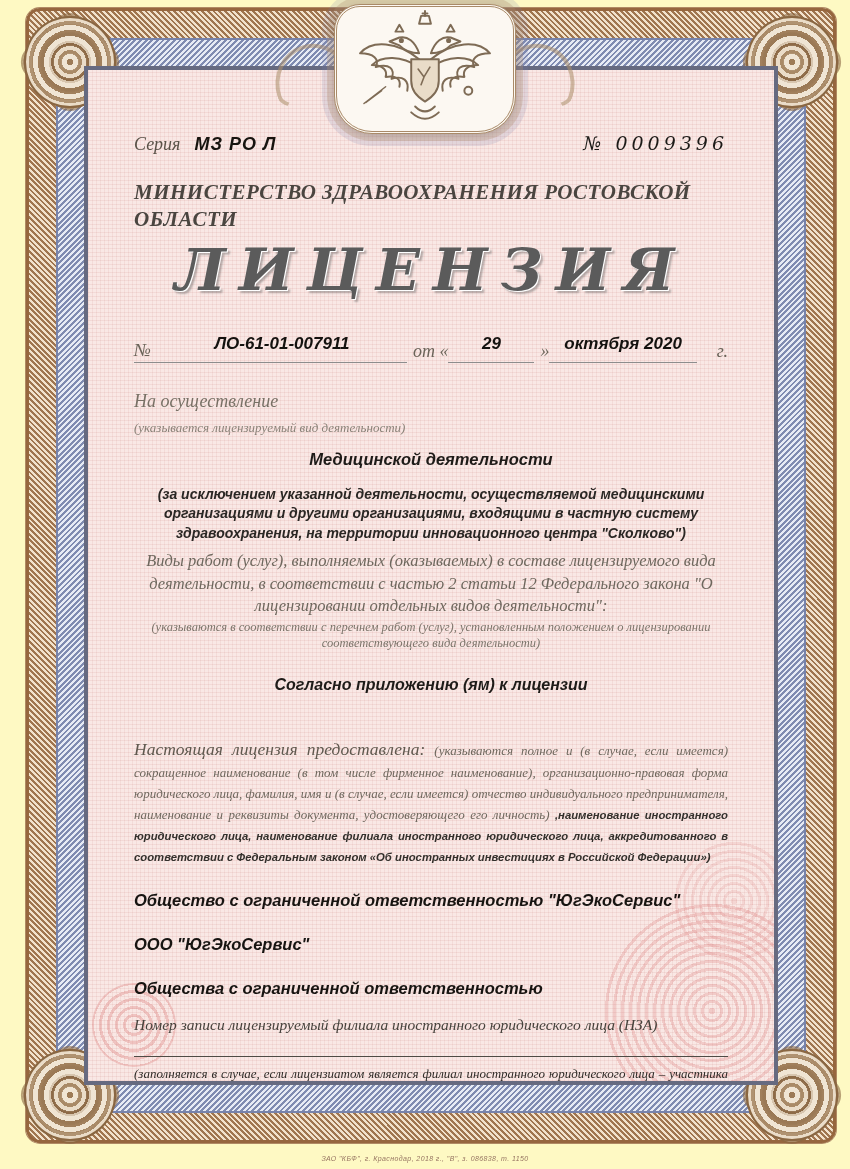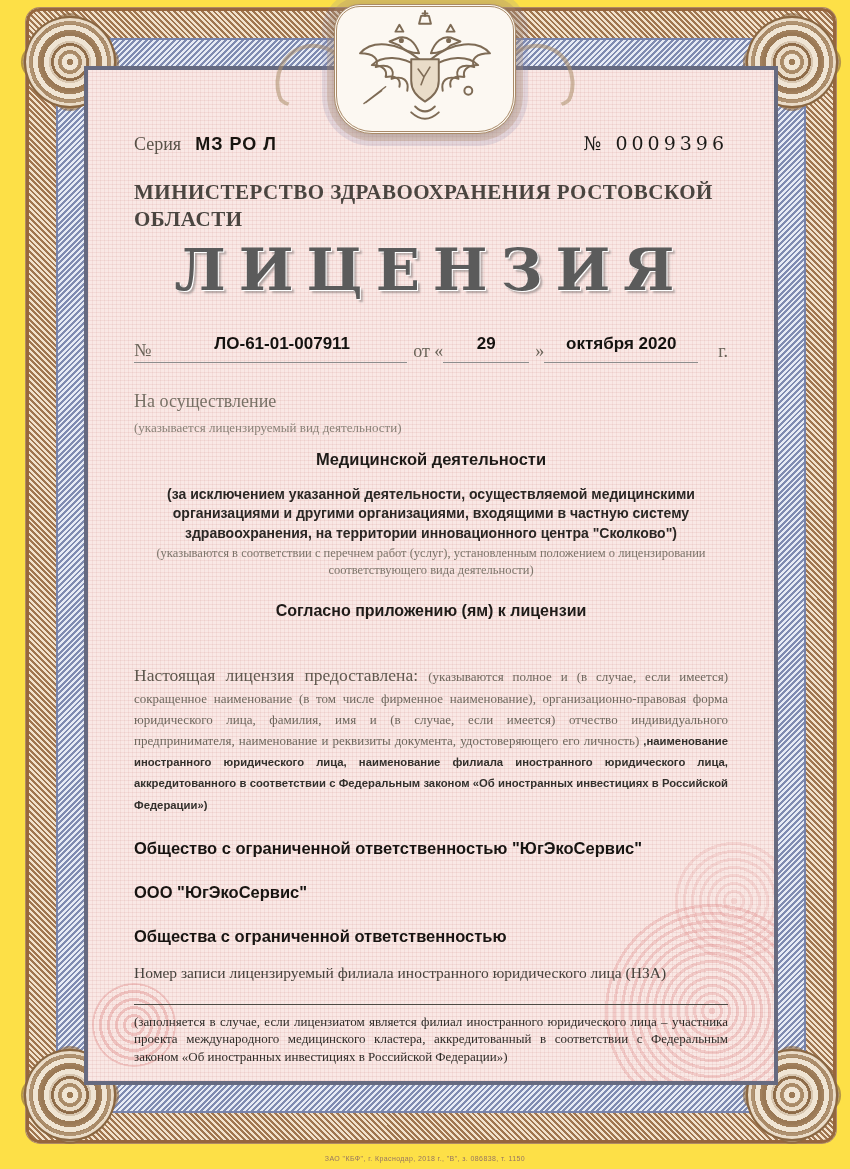--- a/index.html
+++ b/index.html
@@ -1,19 +1,19 @@
 <!DOCTYPE html>
 <html lang="ru"><head>
 <meta charset="utf-8">
 <style>
   html,body{margin:0;padding:0;}
   body{width:850px;height:1169px;overflow:hidden;background:#e9e5dd;}
 
-  .paper{position:relative;width:850px;height:1169px;background:#fde047;overflow:hidden;
-         font-family:"Liberation Serif", serif;}
+  .paper{position:relative;width:850px;height:1169px;background:#fef9c3;overflow:hidden;
+         font-family:"Liberation Serif", serif;font-style:italic;}
 
   
   .band-brown{position:absolute;left:26px;top:8px;right:14px;bottom:26px;border-radius:14px;
     background:#caa57e;
     background-image:repeating-linear-gradient(45deg, rgba(125,78,41,.55) 0 2px, rgba(244,229,208,.95) 2px 4px);
     box-shadow:inset 0 0 0 3px #96663e, 0 0 0 1px #b08a64;}
   .band-blue{position:absolute;left:56px;top:38px;right:44px;bottom:56px;border-radius:8px;
     background:#b9c1d8;
     background-image:repeating-linear-gradient(-45deg, rgba(70,86,138,.5) 0 2px, rgba(233,237,246,.95) 2px 4px);
     box-shadow:inset 0 0 0 2px #7783ab;}
@@ -148,20 +148,21 @@
         <span class="lbl after">»</span>
         <span class="blank month">октября 2020</span>
         <span class="lbl after">г.</span>
       </div>
 
       <div class="activity-label">На осуществление</div>
       <div class="activity-note">(указывается лицензируемый вид деятельности)</div>
       <div class="activity-value">Медицинской деятельности</div>
       <div class="exception">(за исключением указанной деятельности, осуществляемой медицинскими организациями и другими организациями, входящими в частную систему здравоохранения, на территории инновационного центра "Сколково")</div>
 
+      <div class="works">Виды работ (услуг), выполняемых (оказываемых) в составе лицензируемого вида деятельности, в соответствии с частью 2 статьи 12 Федерального закона "О лицензировании отдельных видов деятельности":</div>
       <div class="works-note">(указываются в соответствии с перечнем работ (услуг), установленным положением о лицензировании соответствующего вида деятельности)</div>
 
       <div class="appendix">Согласно приложению (ям) к лицензии</div>
 
       <div class="grantee-para">
         <span class="grantee-lead">Настоящая лицензия предоставлена: </span>
         <span class="grantee-note1">(указываются полное и (в случае, если имеется) сокращенное наименование (в том числе фирменное наименование), организационно-правовая форма юридического лица, фамилия, имя и (в случае, если имеется) отчество индивидуального предпринимателя, наименование и реквизиты документа, удостоверяющего его личность) </span>
         <span class="grantee-note2">,наименование иностранного юридического лица, наименование филиала иностранного юридического лица, аккредитованного в соответствии с Федеральным законом «Об иностранных инвестициях в Российской Федерации»)</span>
       </div>
 

